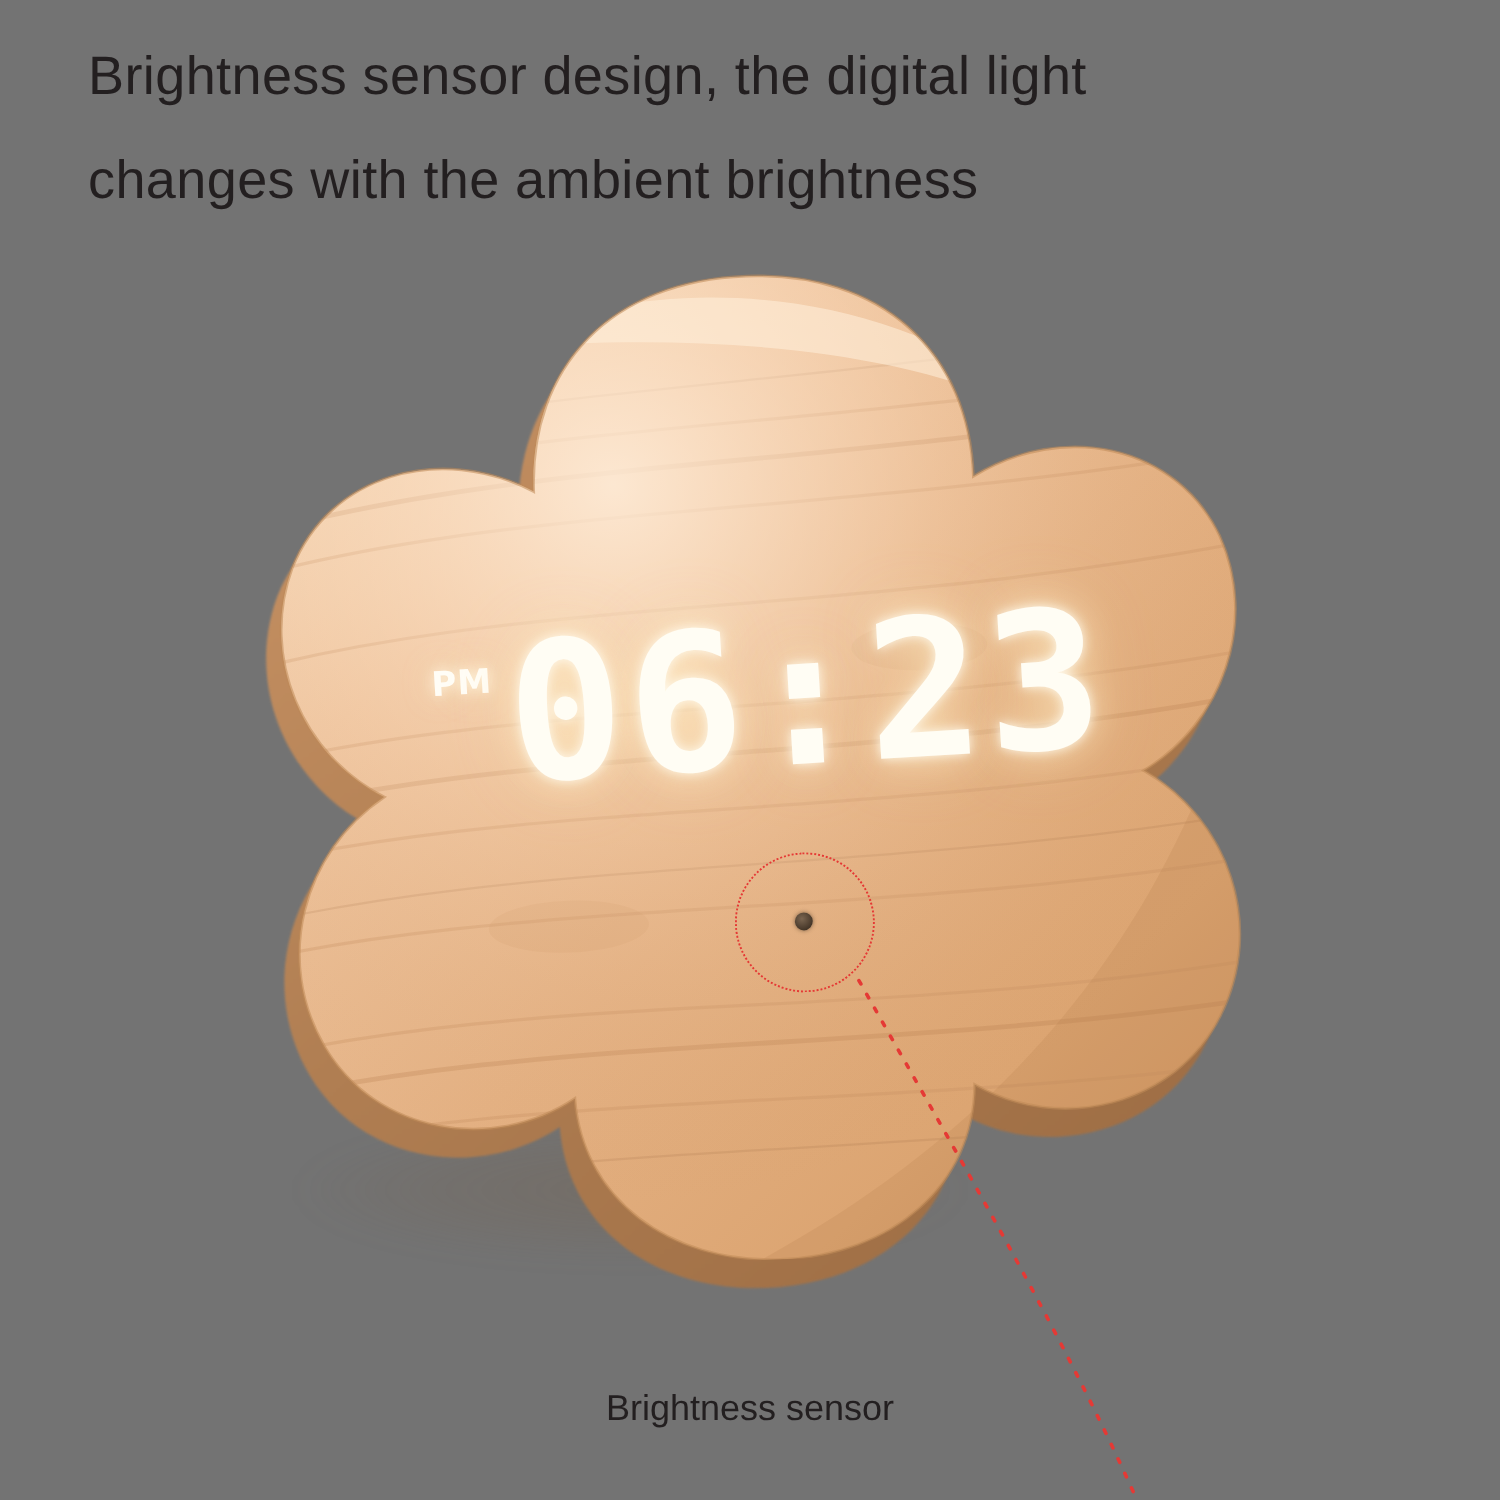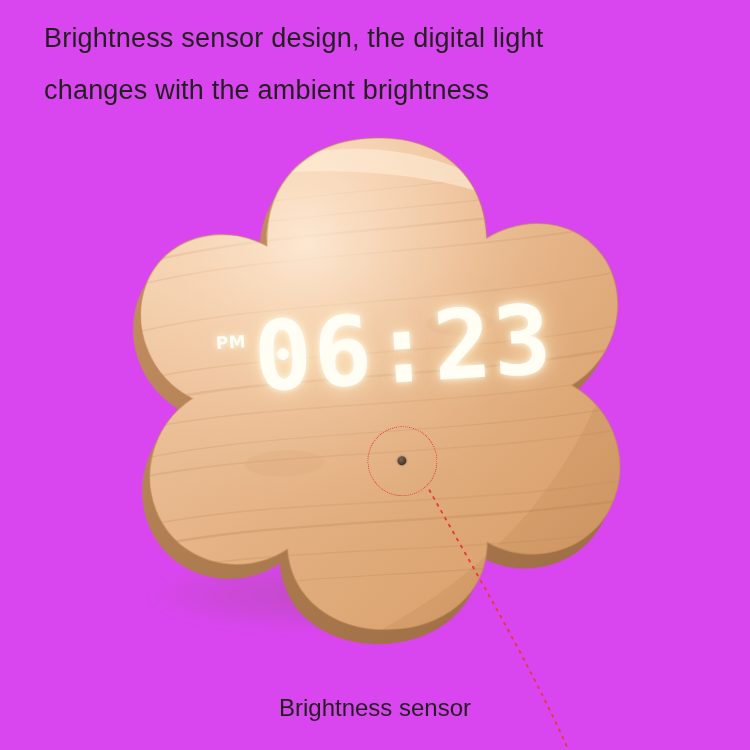--- a/index.html
+++ b/index.html
@@ -11,21 +11,21 @@
     width: 750px;
     height: 750px;
     font-family: "Liberation Sans", sans-serif;
     overflow: hidden;
     position: relative;
   }
   #stage {
     position: relative;
     width: 750px;
     height: 750px;
-    background: #d946ef;
+    background: #737373;
   }
 
   
   .headline {
     position: absolute;
     left: 44px;
     top: 12px;
     width: 680px;
     color: #231f20;
     font-size: 27px;
@@ -142,21 +142,21 @@
     pointer-events: none;
   }
 
   .caption {
     position: absolute;
     left: 0;
     top: 694px;
     width: 750px;
     text-align: center;
     color: #231f20;
-    font-size: 24px;
+    font-size: 18px;
     font-family: "Liberation Sans", sans-serif;
   }
 </style>
 </head>
 <body>
 
 <div id="stage">
 
   <div class="headline">Brightness sensor design, the digital light
 changes with the ambient brightness</div>

